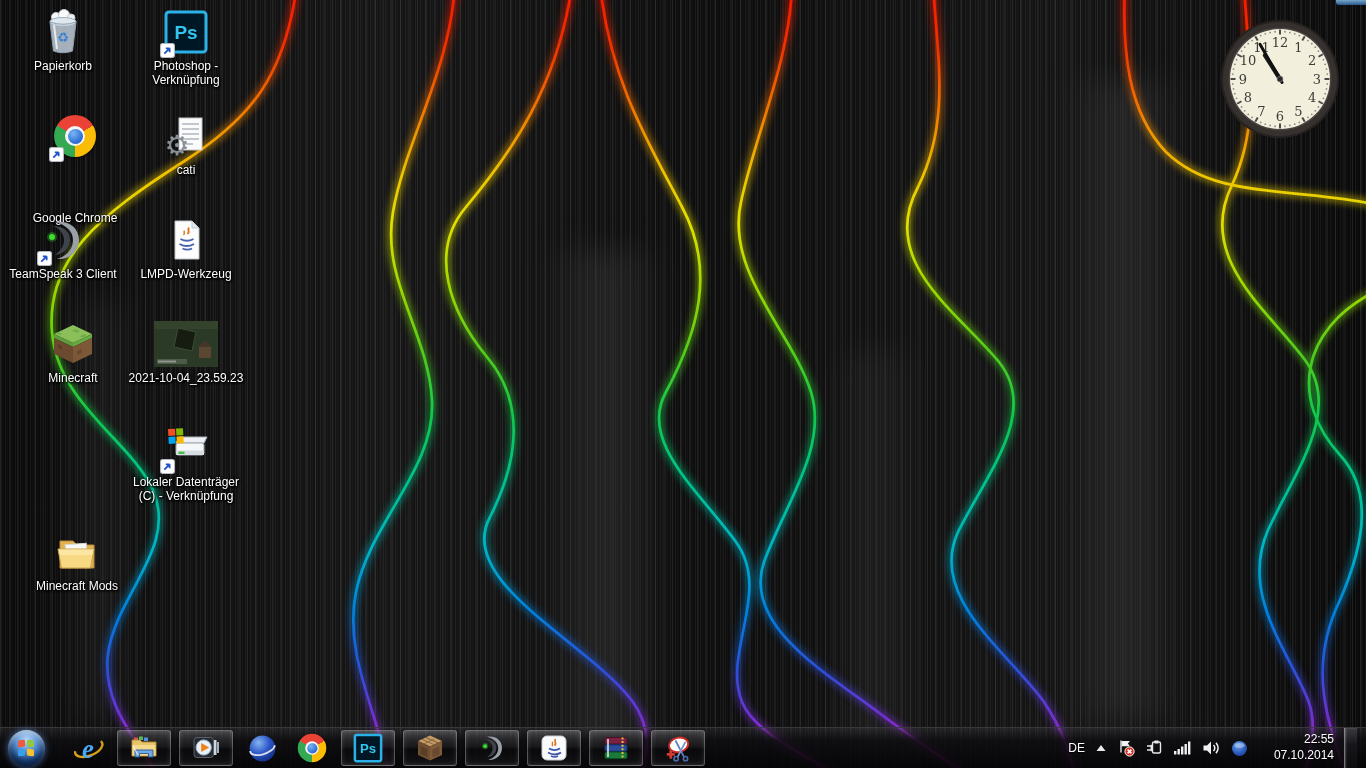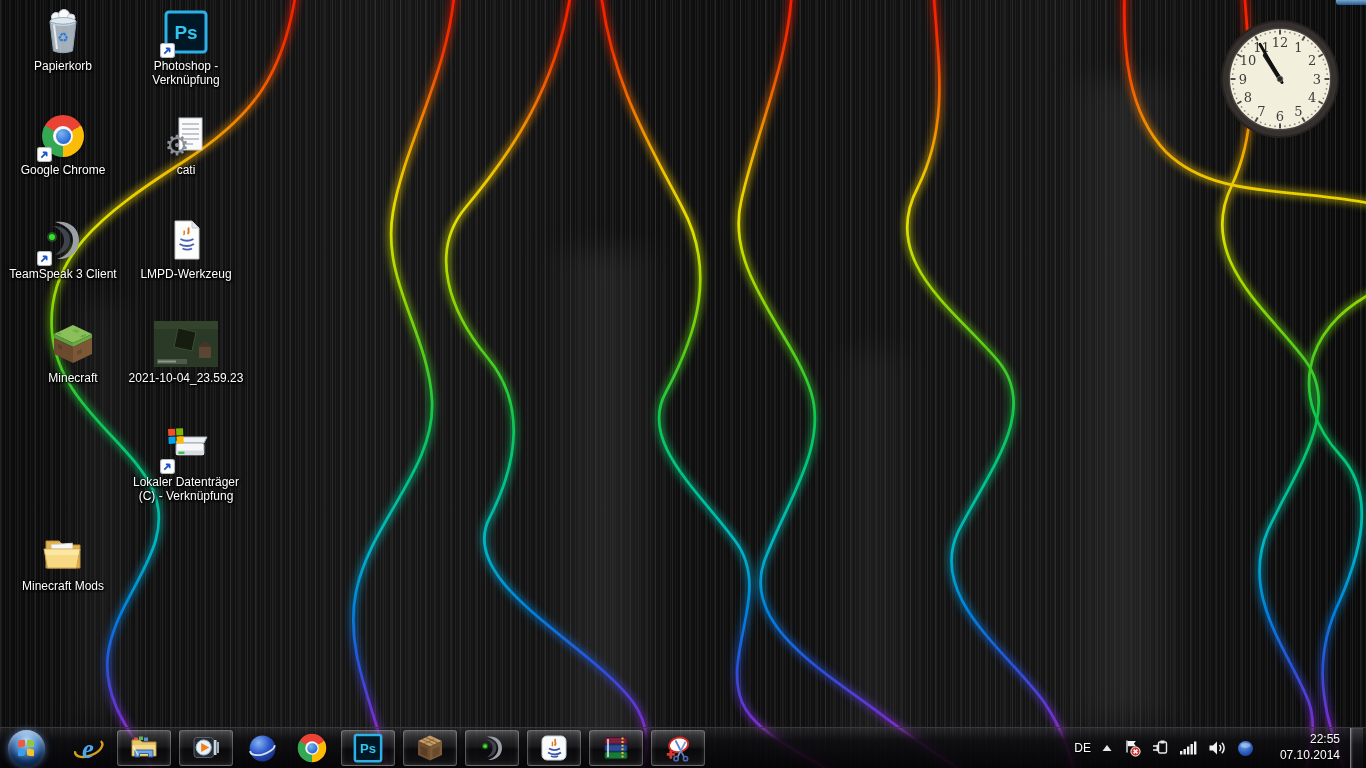--- a/index.html
+++ b/index.html
@@ -50,21 +50,21 @@
     box-shadow:inset 0 0 5px rgba(255,255,255,.15), 0 0 2px rgba(0,0,0,.7); }
   .orb { width:37px; height:37px; border-radius:50%; position:relative;
     background:radial-gradient(circle at 50% 28%,#bcdaf6 0%,#5b95d6 32%,#1c4a8c 64%,#0a2150 100%);
     box-shadow:0 0 7px rgba(110,170,255,.55), inset 0 -5px 9px rgba(0,0,0,.55), inset 0 3px 5px rgba(255,255,255,.6); }
   .orb span { position:absolute; width:7px; height:7px; border-radius:1.5px; }
   .orb .f1{ left:10px; top:10px; background:#ef5a3c; transform:skewY(-8deg);}
   .orb .f2{ left:19px; top:10px; background:#93c83e; transform:skewY(8deg);}
   .orb .f3{ left:10px; top:19px; background:#38a0e8; transform:skewY(-8deg);}
   .orb .f4{ left:19px; top:19px; background:#f8c32a; transform:skewY(8deg);}
 
-  .tray { margin-left:auto; display:flex; align-items:center; gap:10px; padding-right:3px; color:#fff; }
+  .tray { margin-left:auto; display:flex; align-items:center; gap:10px; padding-right:9px; color:#fff; }
   .tray-txt { font-size:12px; text-shadow:0 1px 1px #000; }
   .clockblock { text-align:right; font-size:12px; line-height:1.3; text-shadow:0 1px 1px #000; margin-left:16px; }
   .showdesk { width:13px; height:41px; border-left:1px solid rgba(200,200,210,.55);
     background:linear-gradient(180deg,#3a3a40,#17171b 40%,#0a0a0c); box-shadow:inset 1px 0 2px rgba(255,255,255,.25); }
   svg text { user-select:none; }
 </style>
 </head>
 <body>
 
 <div class="desktop">
@@ -130,21 +130,21 @@
         <circle cx="32" cy="10" r="4" fill="#eef1f4" stroke="#c5ccd3"></circle>
         <ellipse cx="24" cy="13.5" rx="13" ry="4" fill="#dfe8ee" stroke="#9fb0bf"></ellipse>
         <path d="M11,14 L14.5,43 Q24,46.5 33.5,43 L37,14 Q24,18.5 11,14 Z" fill="rgba(206,221,233,0.78)" stroke="#8fa2b2"></path>
         <path d="M15,17 L18,41" stroke="rgba(255,255,255,.75)" stroke-width="2" fill="none"></path>
         <text x="24" y="34" font-size="13" fill="#2f7fd6" text-anchor="middle">♻</text>
       </svg>
     </div>
     <span class="lbl">Papierkorb</span>
   </div>
 
-  <div class="dicon" style="left:2px;top:112px;">
+  <div class="dicon" style="left:14px;top:112px;gap:48px;">
     <div class="art">
       <div class="chrome-ball">
           <div class="w"></div>
           <div class="b"></div>
         </div>
       <span class="lnk">
         <svg viewBox="0 0 14 14">
             <rect x=".5" y=".5" width="13" height="13" rx="2" fill="#fff" stroke="#b4b9bf"></rect>
             <path d="M4,10 L9,5 M9,5 h-3.6 M9,5 v3.6" stroke="#1a50c8" stroke-width="1.6" fill="none"></path>
           </svg>
@@ -183,21 +183,21 @@
         <polygon points="5,18 24,27 24,43 5,34" fill="#6b4a2f"></polygon>
         <polygon points="24,27 43,18 43,34 24,43" fill="#7d5837"></polygon>
         <polygon points="9,24 13,26 13,30 9,28" fill="#5a3e26"></polygon>
         <polygon points="28,31 33,29 33,33 28,35" fill="#6a4a2e"></polygon>
       </svg>
     </div>
     <span class="lbl">Minecraft</span>
   </div>
 
 
-  <div class="dicon" style="left:2px;top:528px;">
+  <div class="dicon" style="left:16px;top:528px;">
     <div class="art">
       <svg viewBox="0 0 48 48" width="48" height="48">
         <path d="M7,13 h13 l4,4 h17 v23 h-34 z" fill="#e2b24e" stroke="#b8893a"></path>
         <rect x="13" y="16" width="21" height="22" fill="#f8f8f6" stroke="#d8d8d2" transform="rotate(-4 23 27)"></rect>
         <path d="M5,21 h36 l-3.5,19 h-29 z" fill="#f7d984" stroke="#caa24f"></path>
         <path d="M5.6,21.5 h34.8 l-1,5.5 h-32.6 z" fill="#fce9a8" opacity=".85"></path>
       </svg>
     </div>
     <span class="lbl">Minecraft Mods</span>
   </div>

